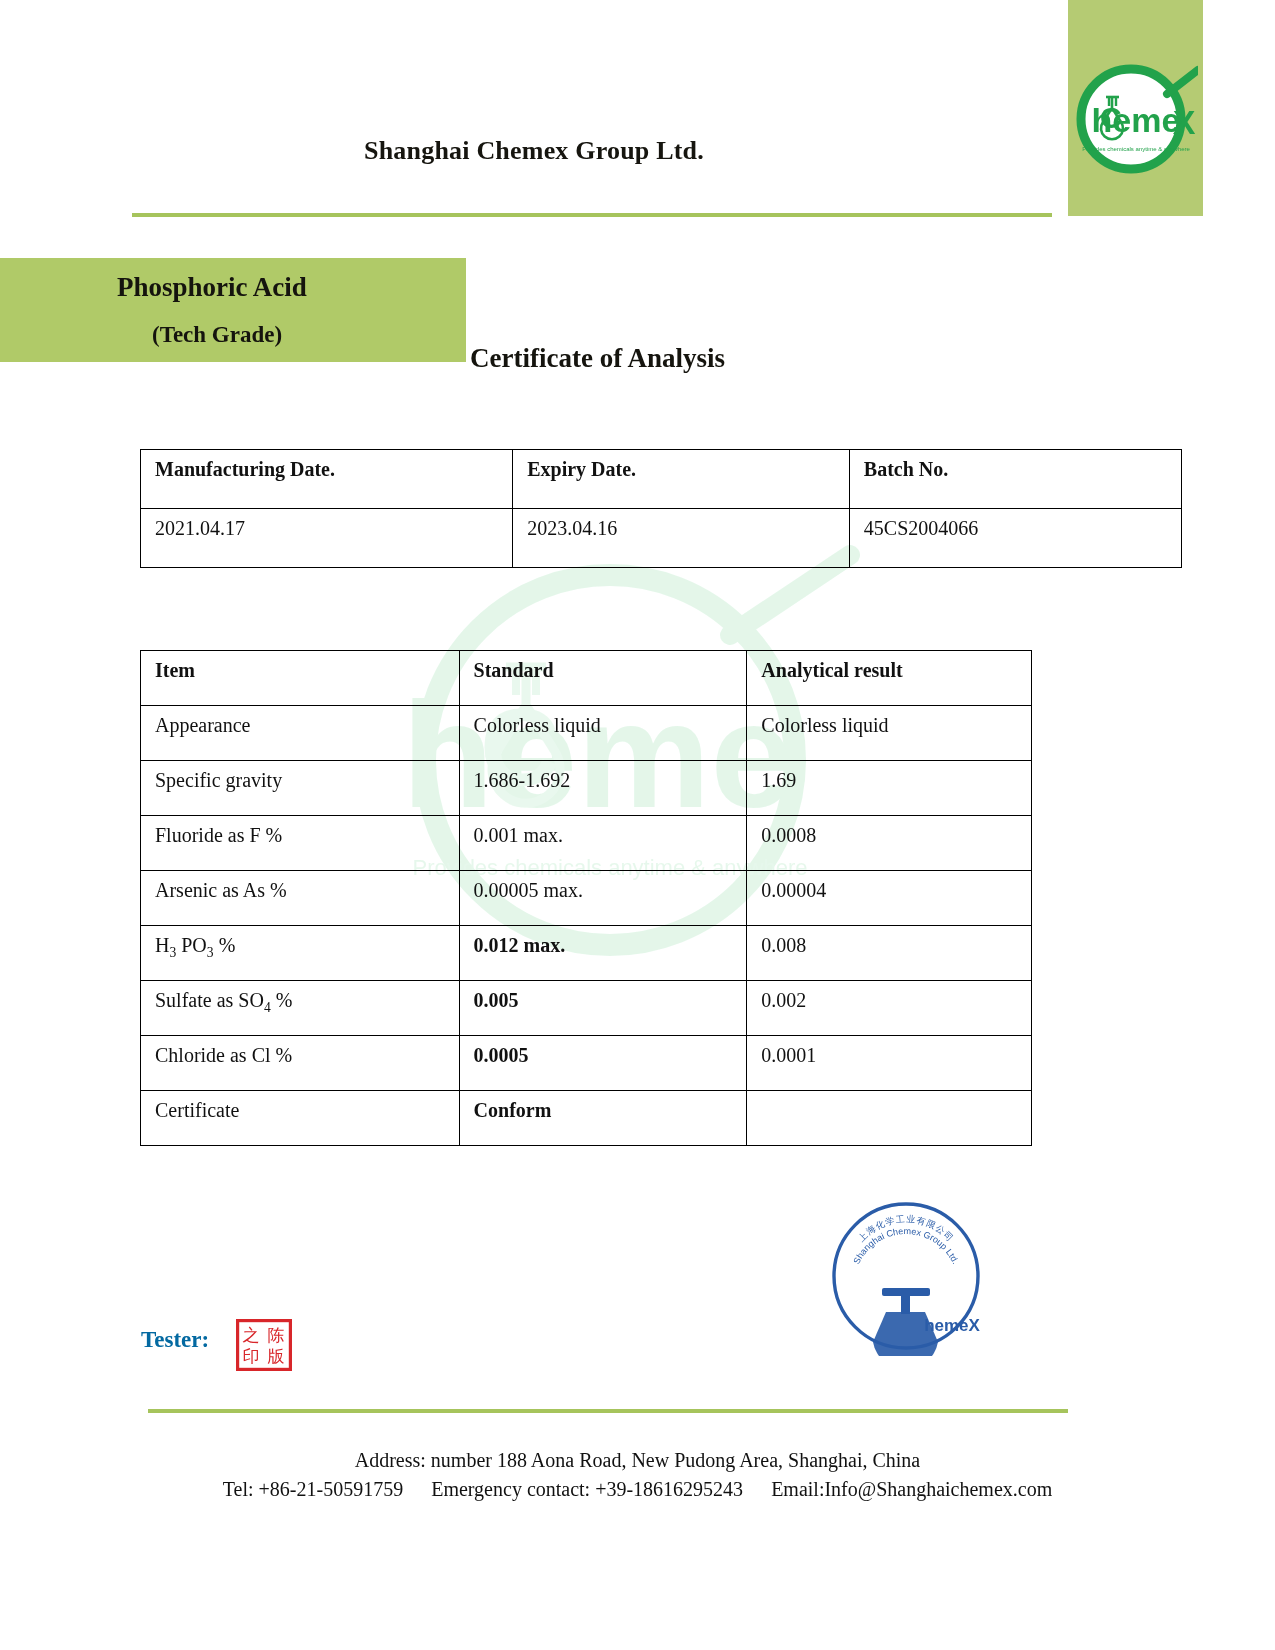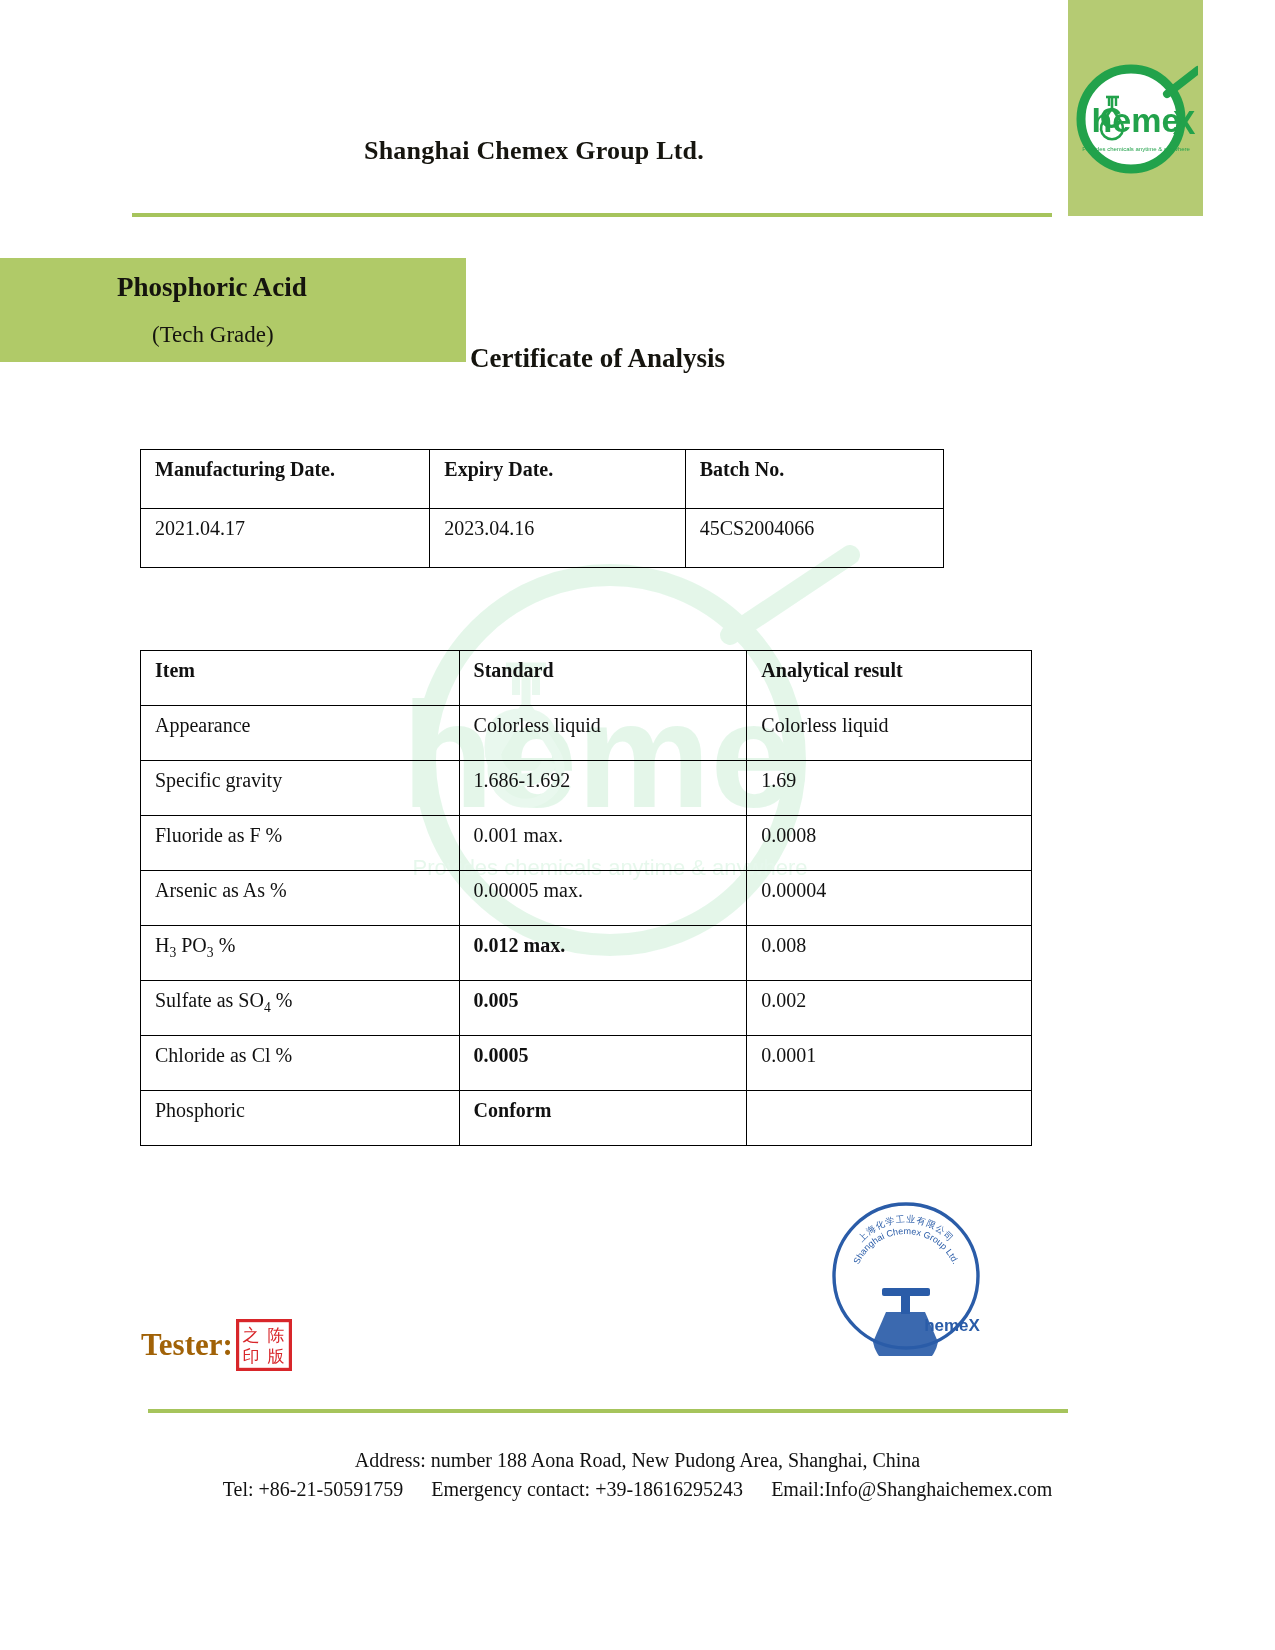--- a/index.html
+++ b/index.html
@@ -84,21 +84,21 @@
     font-size: 27px;
     font-weight: bold;
     color: #15140e;
     z-index: 2;
   }
   .product-grade {
     position: absolute;
     left: 152px;
     top: 322px;
     font-size: 23px;
-    font-weight: normal;
+    font-weight: bold;
     color: #15140e;
     z-index: 2;
   }
   .coa-title {
     position: absolute;
     left: 470px;
     top: 343px;
     font-size: 27px;
     font-weight: bold;
     color: #15140e;
@@ -118,21 +118,21 @@
     vertical-align: top;
     font-size: 20px;
     color: #111111;
     background: transparent;
   }
 
   
   #batch-table {
     left: 140px;
     top: 449px;
-    width: 804px;
+    width: 1042px;
   }
   #batch-table td { height: 42px; }
   #batch-table .c1 { width: 320px; }
   #batch-table .c2 { width: 288px; }
   #batch-table .c3 { width: 284px; }
   #batch-table .hdr { font-weight: bold; }
 
   
   #results-table {
     left: 140px;
@@ -159,23 +159,23 @@
     top: 1196px;
     width: 160px;
     height: 160px;
     z-index: 4;
     pointer-events: none;
   }
   .tester-label {
     position: absolute;
     left: 141px;
     top: 1327px;
-    font-size: 31px;
-    font-weight: bold;
-    color: #a16207;
+    font-size: 23px;
+    font-weight: bold;
+    color: #0369a1;
     z-index: 3;
   }
   .red-seal {
     position: absolute;
     left: 236px;
     top: 1319px;
     width: 56px;
     height: 52px;
     z-index: 3;
   }
@@ -297,21 +297,21 @@
         <td class="c1">Sulfate as SO<sub>4</sub> %</td>
         <td class="c2 b">0.005</td>
         <td class="c3">0.002</td>
       </tr>
       <tr>
         <td class="c1">Chloride as Cl %</td>
         <td class="c2 b">0.0005</td>
         <td class="c3">0.0001</td>
       </tr>
       <tr>
-        <td class="c1">Phosphoric</td>
+        <td class="c1">Certificate</td>
         <td class="c2 b">Conform</td>
         <td class="c3"></td>
       </tr>
     </tbody>
 </table>
 
 <div class="blue-stamp">
   <svg viewBox="0 0 160 160" width="160" height="160" xmlns="http://www.w3.org/2000/svg">
     <circle cx="80" cy="80" r="72" fill="none" stroke="#2a5ca8" stroke-width="3.4"></circle>
     <path id="cnArc" d="M 22 84 A 58 58 0 0 1 138 84" fill="none"></path>

